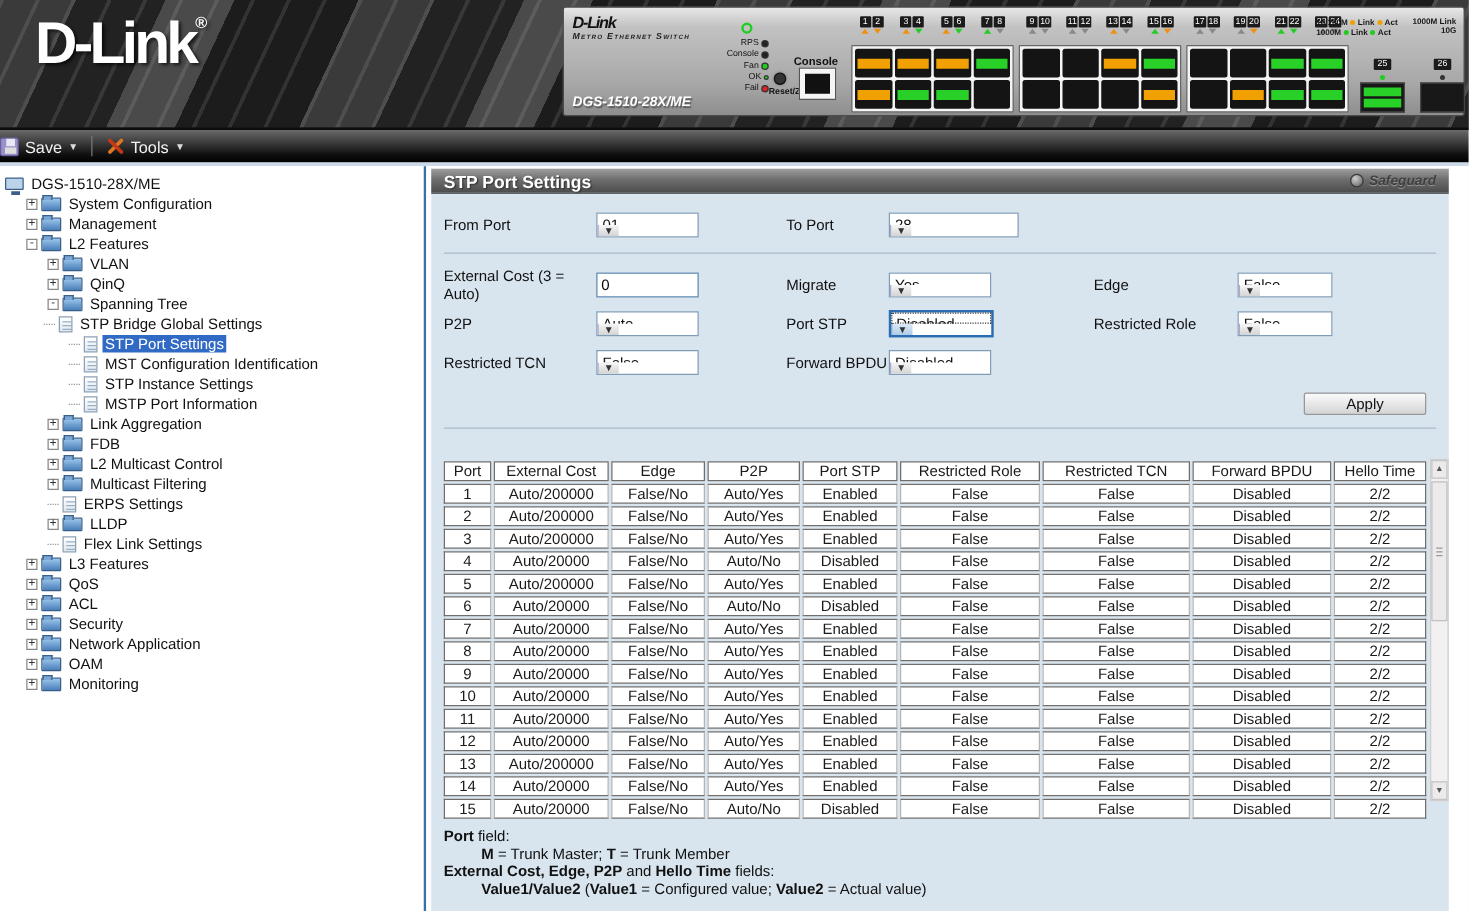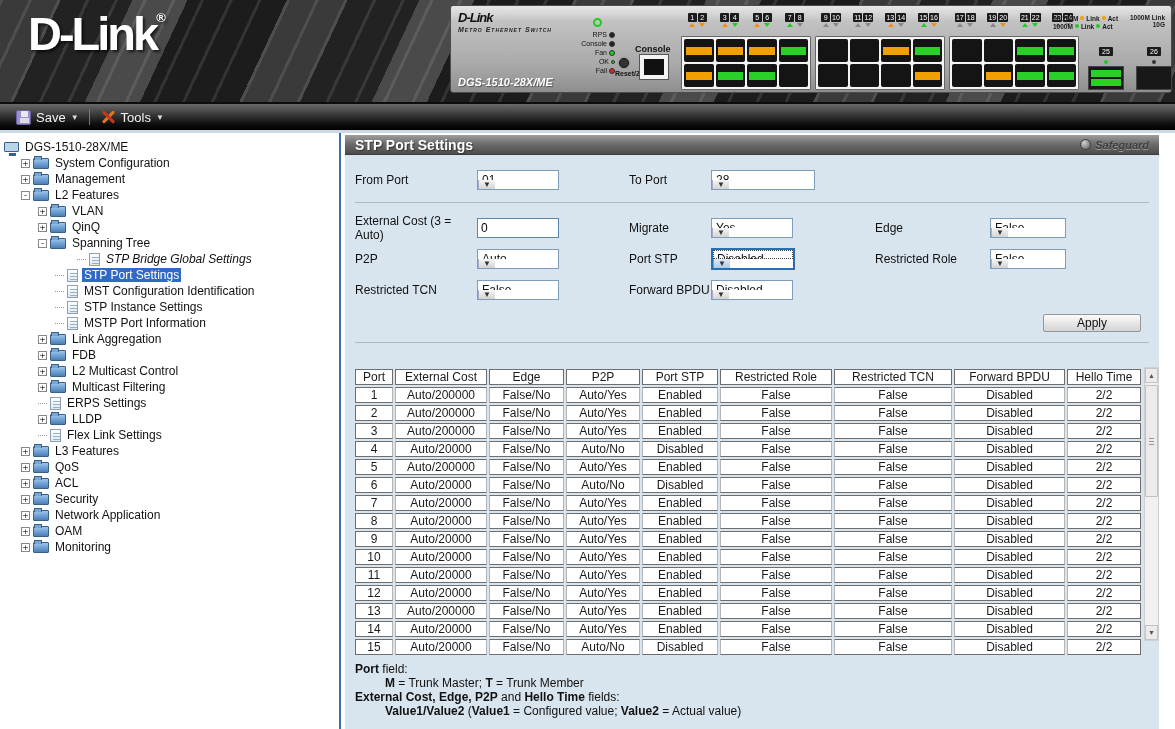--- a/index.html
+++ b/index.html
@@ -69,21 +69,21 @@
   .ldot.o { background:#f0a000; } .ldot.g { background:#2c2; }
   .legend2 { position:absolute; left:668px; top:8px; font-size:6.5px; font-weight:bold; color:#1a1a1a; text-align:right; width:46px;}
   .sfp { position:absolute; top:36px; width:38px; text-align:center; }
   .sfp .sfp-num { display:inline-block; background:#1b1b1b; color:#fff; font-size:7px;
     line-height:9px; padding:0 3px; border-radius:1px; }
   .sfp .sfp-led { width:4px; height:4px; border-radius:50%; margin:2px auto; }
   .sfp .sfp-port { width:36px; height:24px; border:1px solid #444; background:#181818; margin:0 auto; position:relative;}
   .sfp.green .sfp-port::before { content:""; position:absolute; left:2px; right:2px; top:3px; height:7px; background:#28d028; }
   .sfp.green .sfp-port::after  { content:""; position:absolute; left:2px; right:2px; bottom:3px; height:7px; background:#28d028; }
   
-  .toolbar { height:26px; display:flex; align-items:center; padding-left:16px; gap:6px;
+  .toolbar { height:26px; display:flex; align-items:center; padding-left:0; gap:6px;
     background:linear-gradient(180deg,#6a6a6a 0%,#3a3a3a 40%,#101010 75%,#000 100%); }
   .tb-btn { display:flex; align-items:center; gap:5px; color:#f2f2f2; font-size:13px; cursor:default; }
   .floppy { width:15px; height:15px; background:#9a90cc; border:1px solid #6a62a0; border-radius:2px; position:relative; }
   .floppy::before { content:""; position:absolute; top:0; left:4px; width:7px; height:6px; background:#e8e8f4; }
   .floppy::after  { content:""; position:absolute; bottom:1px; left:3px; width:9px; height:5px; background:#ddd; }
   .caret { font-size:8px; color:#ddd; }
   .tb-sep { width:1px; height:16px; background:#777; margin:0 4px; }
   .toolsicon { width:16px; height:16px; position:relative; }
   .toolsicon::before, .toolsicon::after { content:""; position:absolute; left:7px; top:0; width:3px; height:16px; border-radius:2px; }
   .toolsicon::before { background:#e07820; transform:rotate(45deg); }
@@ -433,21 +433,21 @@
         <div class="tree-row" style="padding-left: 38px;">
           <span class="expand-box">+</span>
           <span class="t-icon icon-folder"></span>
           <span class="tree-label">QinQ</span>
         </div>
         <div class="tree-row" style="padding-left: 38px;">
           <span class="expand-box">-</span>
           <span class="t-icon icon-folder"></span>
           <span class="tree-label">Spanning Tree</span>
         </div>
-        <div class="tree-row" style="padding-left: 77px; font-style: italic;">
+        <div class="tree-row" style="padding-left: 35px;">
           <span class="stub"></span>
           <span class="t-icon icon-leaf"></span>
           <span class="tree-label">STP Bridge Global Settings</span>
         </div>
         <div class="tree-row" style="padding-left: 55px;">
           <span class="stub"></span>
           <span class="t-icon icon-leaf"></span>
           <span class="tree-label selected">STP Port Settings</span>
         </div>
         <div class="tree-row" style="padding-left: 55px;">

